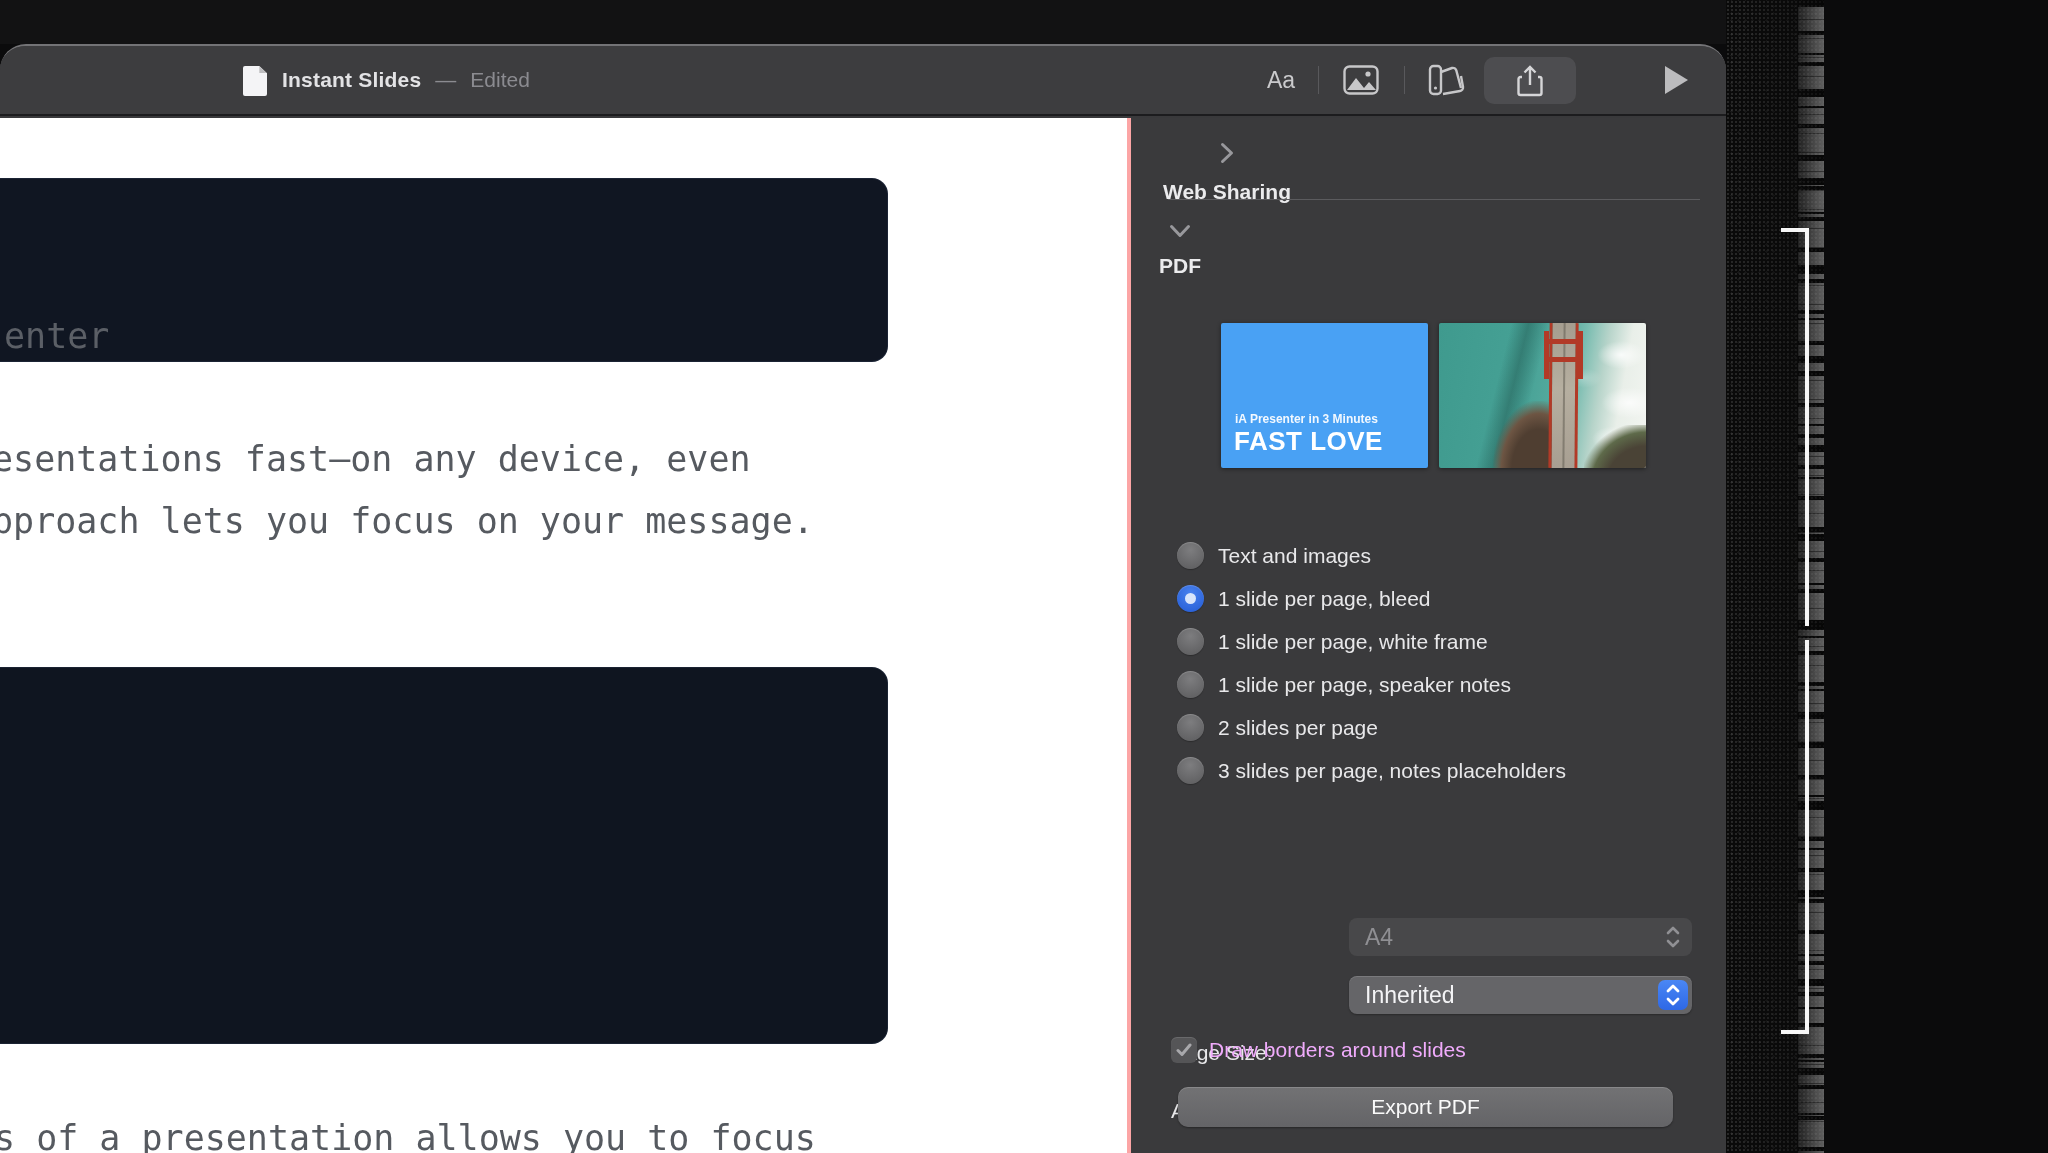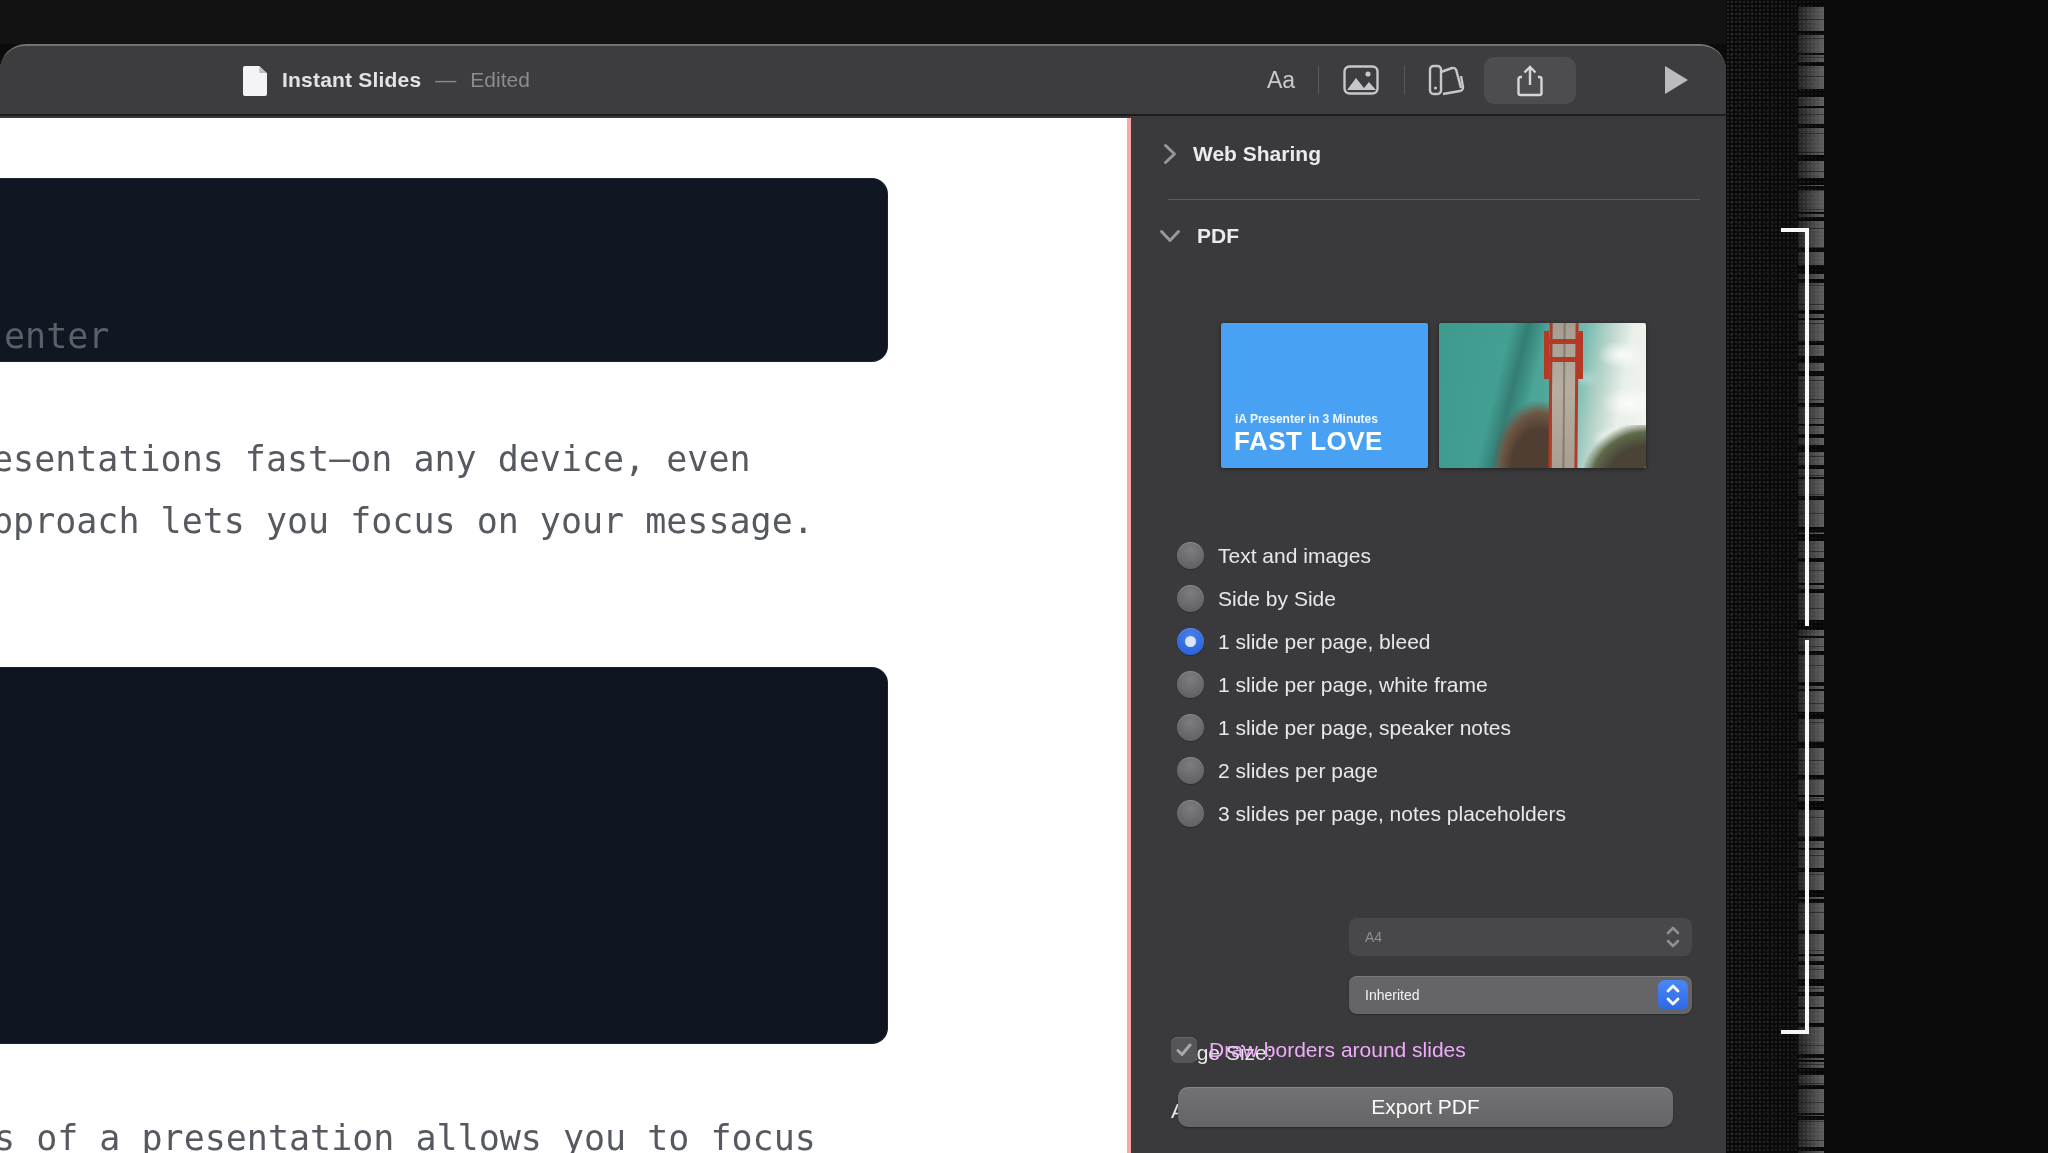--- a/index.html
+++ b/index.html
@@ -60,21 +60,21 @@
   .sb1{top:60px;height:184px;}
   .sb2{top:549px;height:377px;background:#0f1520;}
   .mono{position:absolute;font-family:"DejaVu Sans Mono",monospace;font-size:35px;color:#565a60;white-space:pre;}
   .ln0{left:4px;top:198px;color:#5b5f66;}
   .ln1{left:-8px;top:321px;}
   .ln2{left:-8px;top:383px;}
   .ln3{left:-6px;top:1000px;}
 
   
   .panel{position:relative;flex:1;background:#3a3a3c;}
-  .sec-head{position:absolute;display:flex;align-items:center;gap:16px;cursor:default;}
+  .sec-head{position:absolute;display:flex;align-items:center;gap:16px;cursor:default;flex-direction:column;}
   .sec-head .lbl{color:#ebebed;font-size:21px;font-weight:700;}
   .chev{color:#98989c;}
   .ws-head{left:32px;top:24px;}
   .divider{position:absolute;left:37px;top:81px;width:532px;height:1px;background:#5b5b5e;}
   .pdf-head{left:28px;top:106px;}
 
   .thumbs{position:absolute;left:90px;top:205px;display:flex;gap:11px;}
   .thumb{width:207px;height:145px;border-radius:2px;box-shadow:0 1px 4px rgba(0,0,0,.45);position:relative;overflow:hidden;}
   .thumb1{background:#49a1f4;}
   .thumb1 .kicker{position:absolute;left:14px;top:89px;color:rgba(255,255,255,.93);font-size:12px;font-weight:600;}
@@ -108,21 +108,21 @@
       background:radial-gradient(circle at 50% 30%,#7d7d7f,#636365 75%);
       box-shadow:inset 0 1px 1px rgba(255,255,255,.18),0 1px 1px rgba(0,0,0,.25);position:relative;}
   .radio.selected{background:radial-gradient(circle at 50% 32%,#4a82ee,#2a62d9 80%);}
   .radio.selected::after{content:"";position:absolute;left:8px;top:8px;width:11px;height:11px;border-radius:50%;background:#d9e5fb;}
   .radio-row .lbl{margin-left:14px;color:#e8e8ea;font-size:21px;}
 
   .field-label{position:absolute;color:#e8e8ea;font-size:21px;}
   .pagesize-label{left:40px;top:923px;}
   .aspect-label{left:40px;top:981px;}
   .select{position:absolute;left:218px;width:343px;height:38px;border-radius:8px;display:flex;align-items:center;}
-  .select .val{margin-left:16px;font-size:14px;}
+  .select .val{margin-left:16px;font-size:23px;}
   .sel-disabled{top:800px;background:#48484a;}
   .sel-disabled .val{color:#8f8f93;}
   .sel-chevs{position:absolute;right:12px;top:7px;color:#8f8f93;}
   .sel-enabled{top:858px;background:#656568;box-shadow:inset 0 1px 0 rgba(255,255,255,.14),0 1px 2px rgba(0,0,0,.3);}
   .sel-enabled .val{color:#f4f4f6;}
   .stepper{position:absolute;right:4px;top:4px;width:30px;height:30px;border-radius:7px;
       background:linear-gradient(180deg,#4a87f5,#2e68e6);display:flex;align-items:center;justify-content:center;color:#fff;}
 
   .chk-row{position:absolute;left:40px;top:919px;display:flex;align-items:center;}
   .checkbox{width:26px;height:26px;border-radius:6px;background:#555557;
@@ -246,24 +246,20 @@
             <div class="gg-land"></div>
           </div>
         </div>
 
         <div class="radios">
           <div class="radio-row">
             <span class="radio"></span>
             <span class="lbl">Text and images</span>
           </div>
           <div class="radio-row">
-            <span class="radio"></span>
-            <span class="lbl">Side by Side</span>
-          </div>
-          <div class="radio-row">
             <span class="radio selected"></span>
             <span class="lbl">1 slide per page, bleed</span>
           </div>
           <div class="radio-row">
             <span class="radio"></span>
             <span class="lbl">1 slide per page, white frame</span>
           </div>
           <div class="radio-row">
             <span class="radio"></span>
             <span class="lbl">1 slide per page, speaker notes</span>

